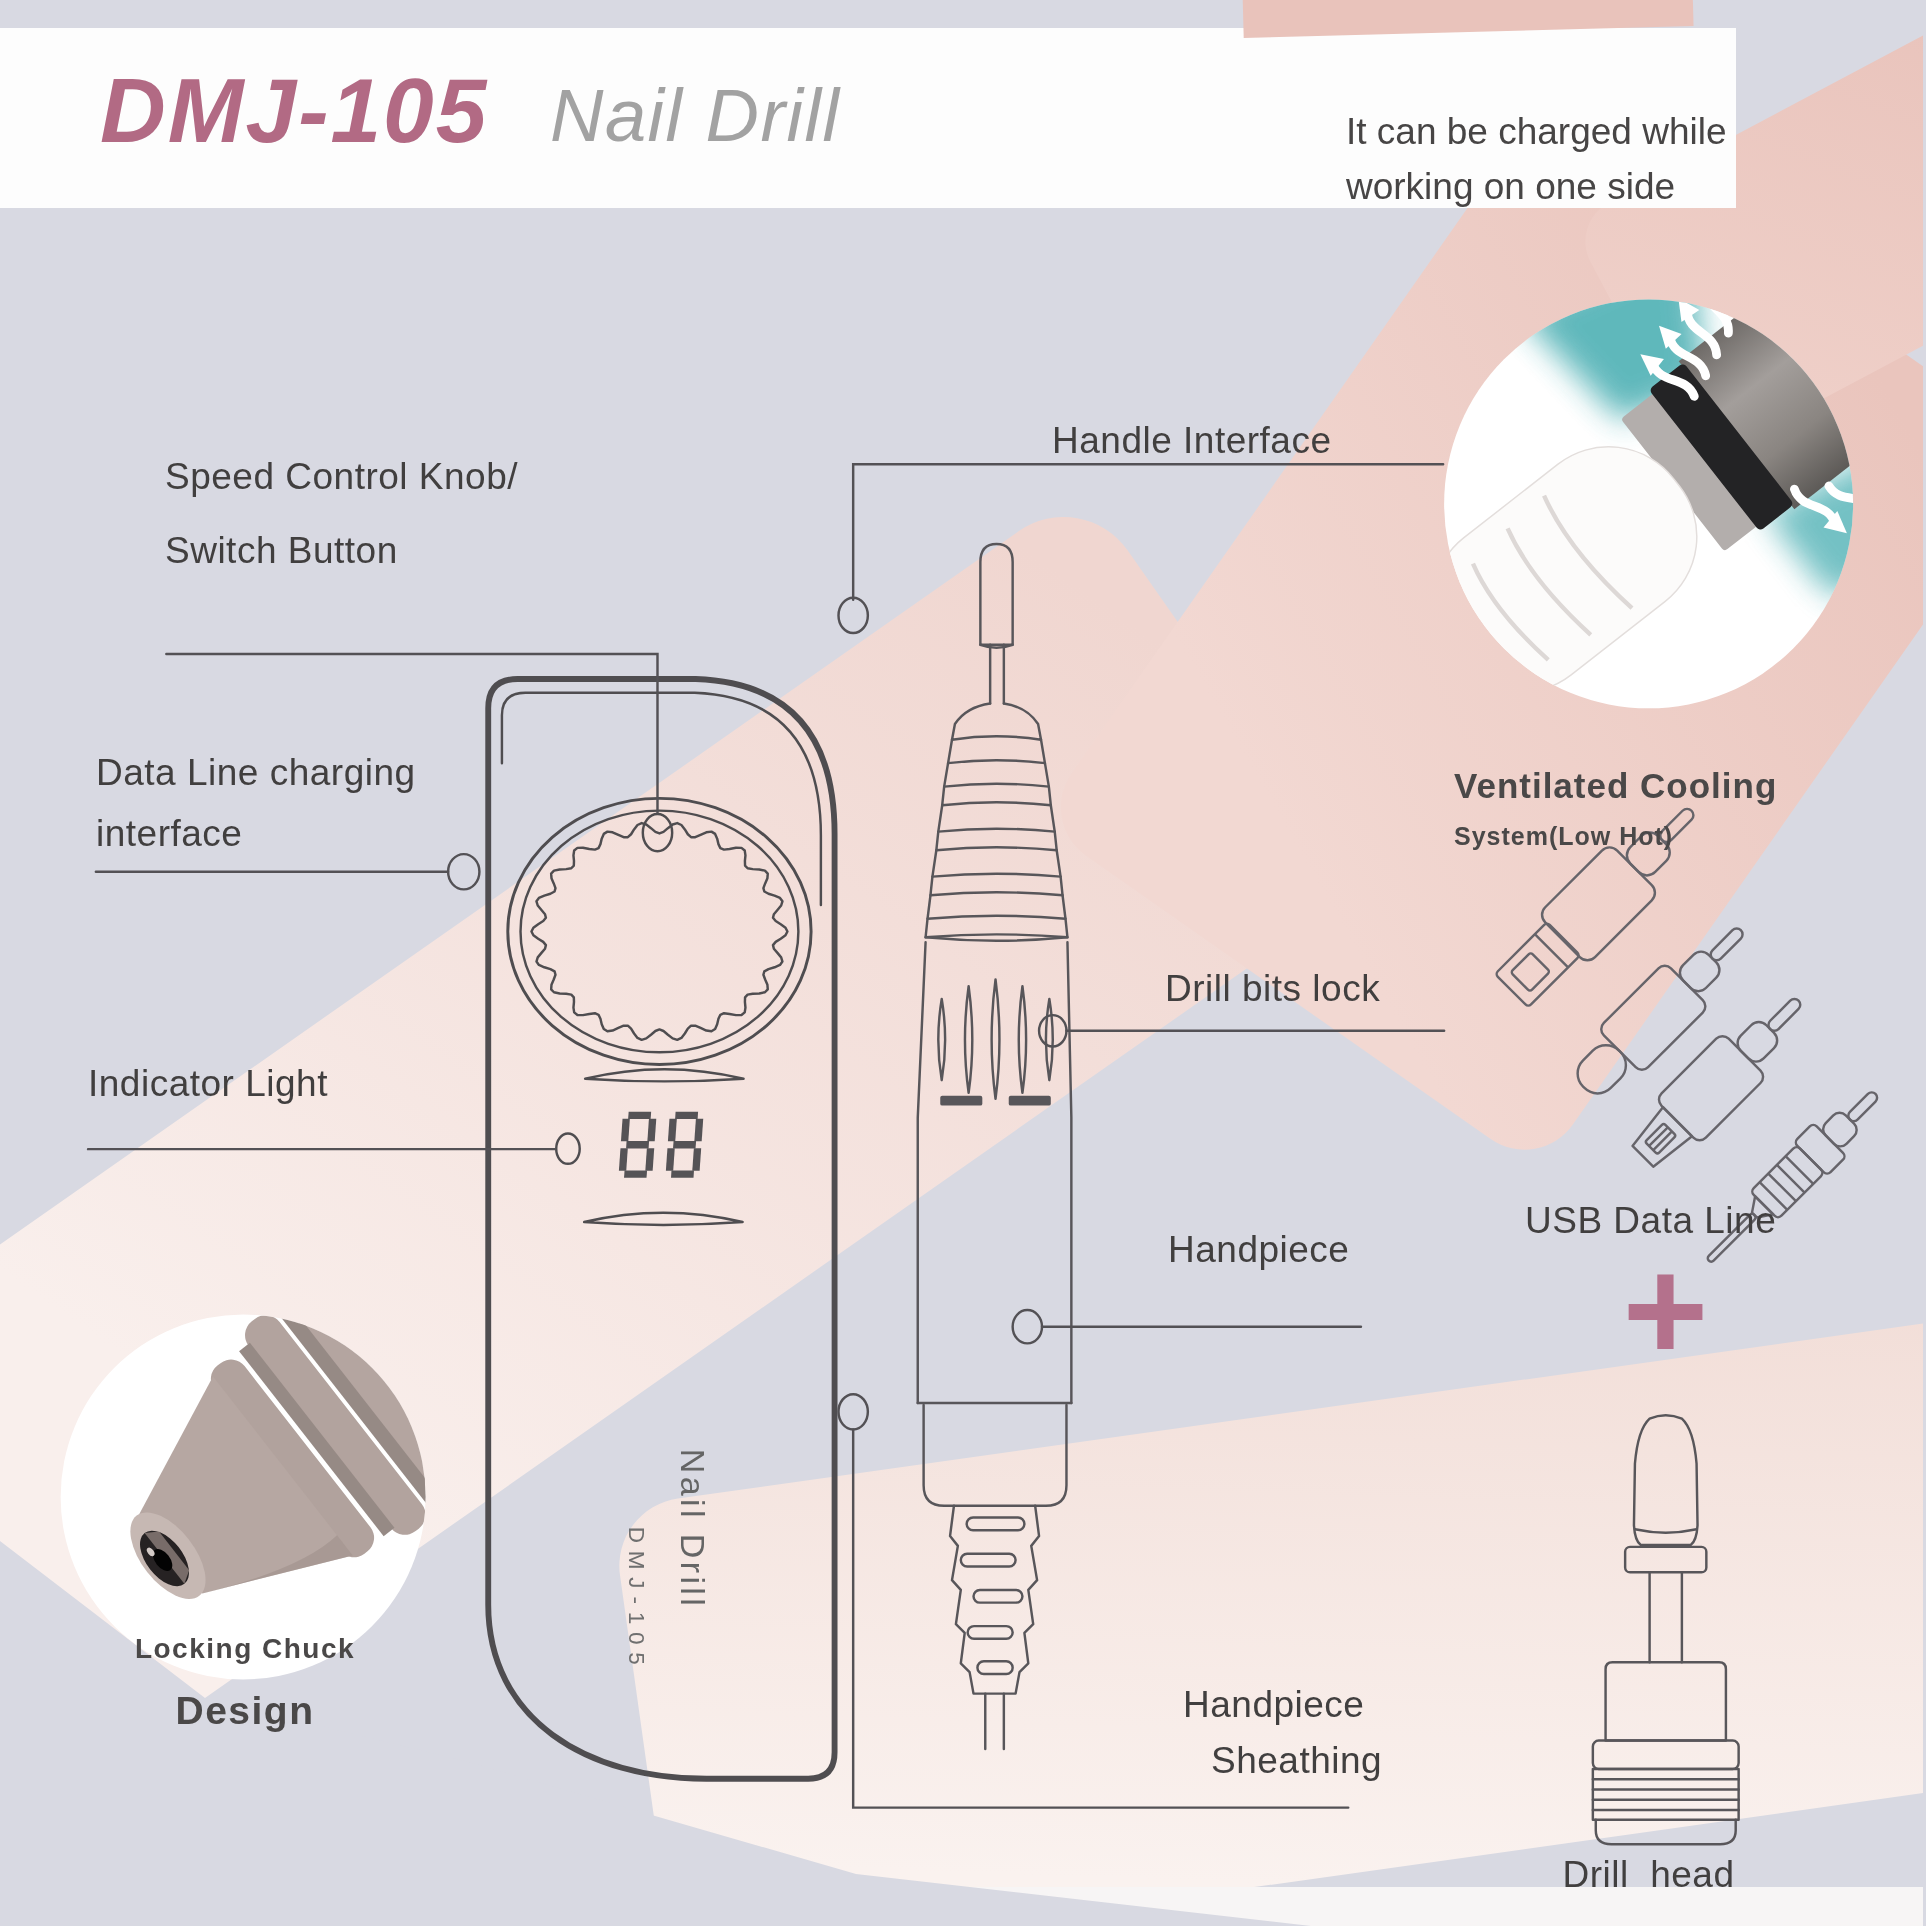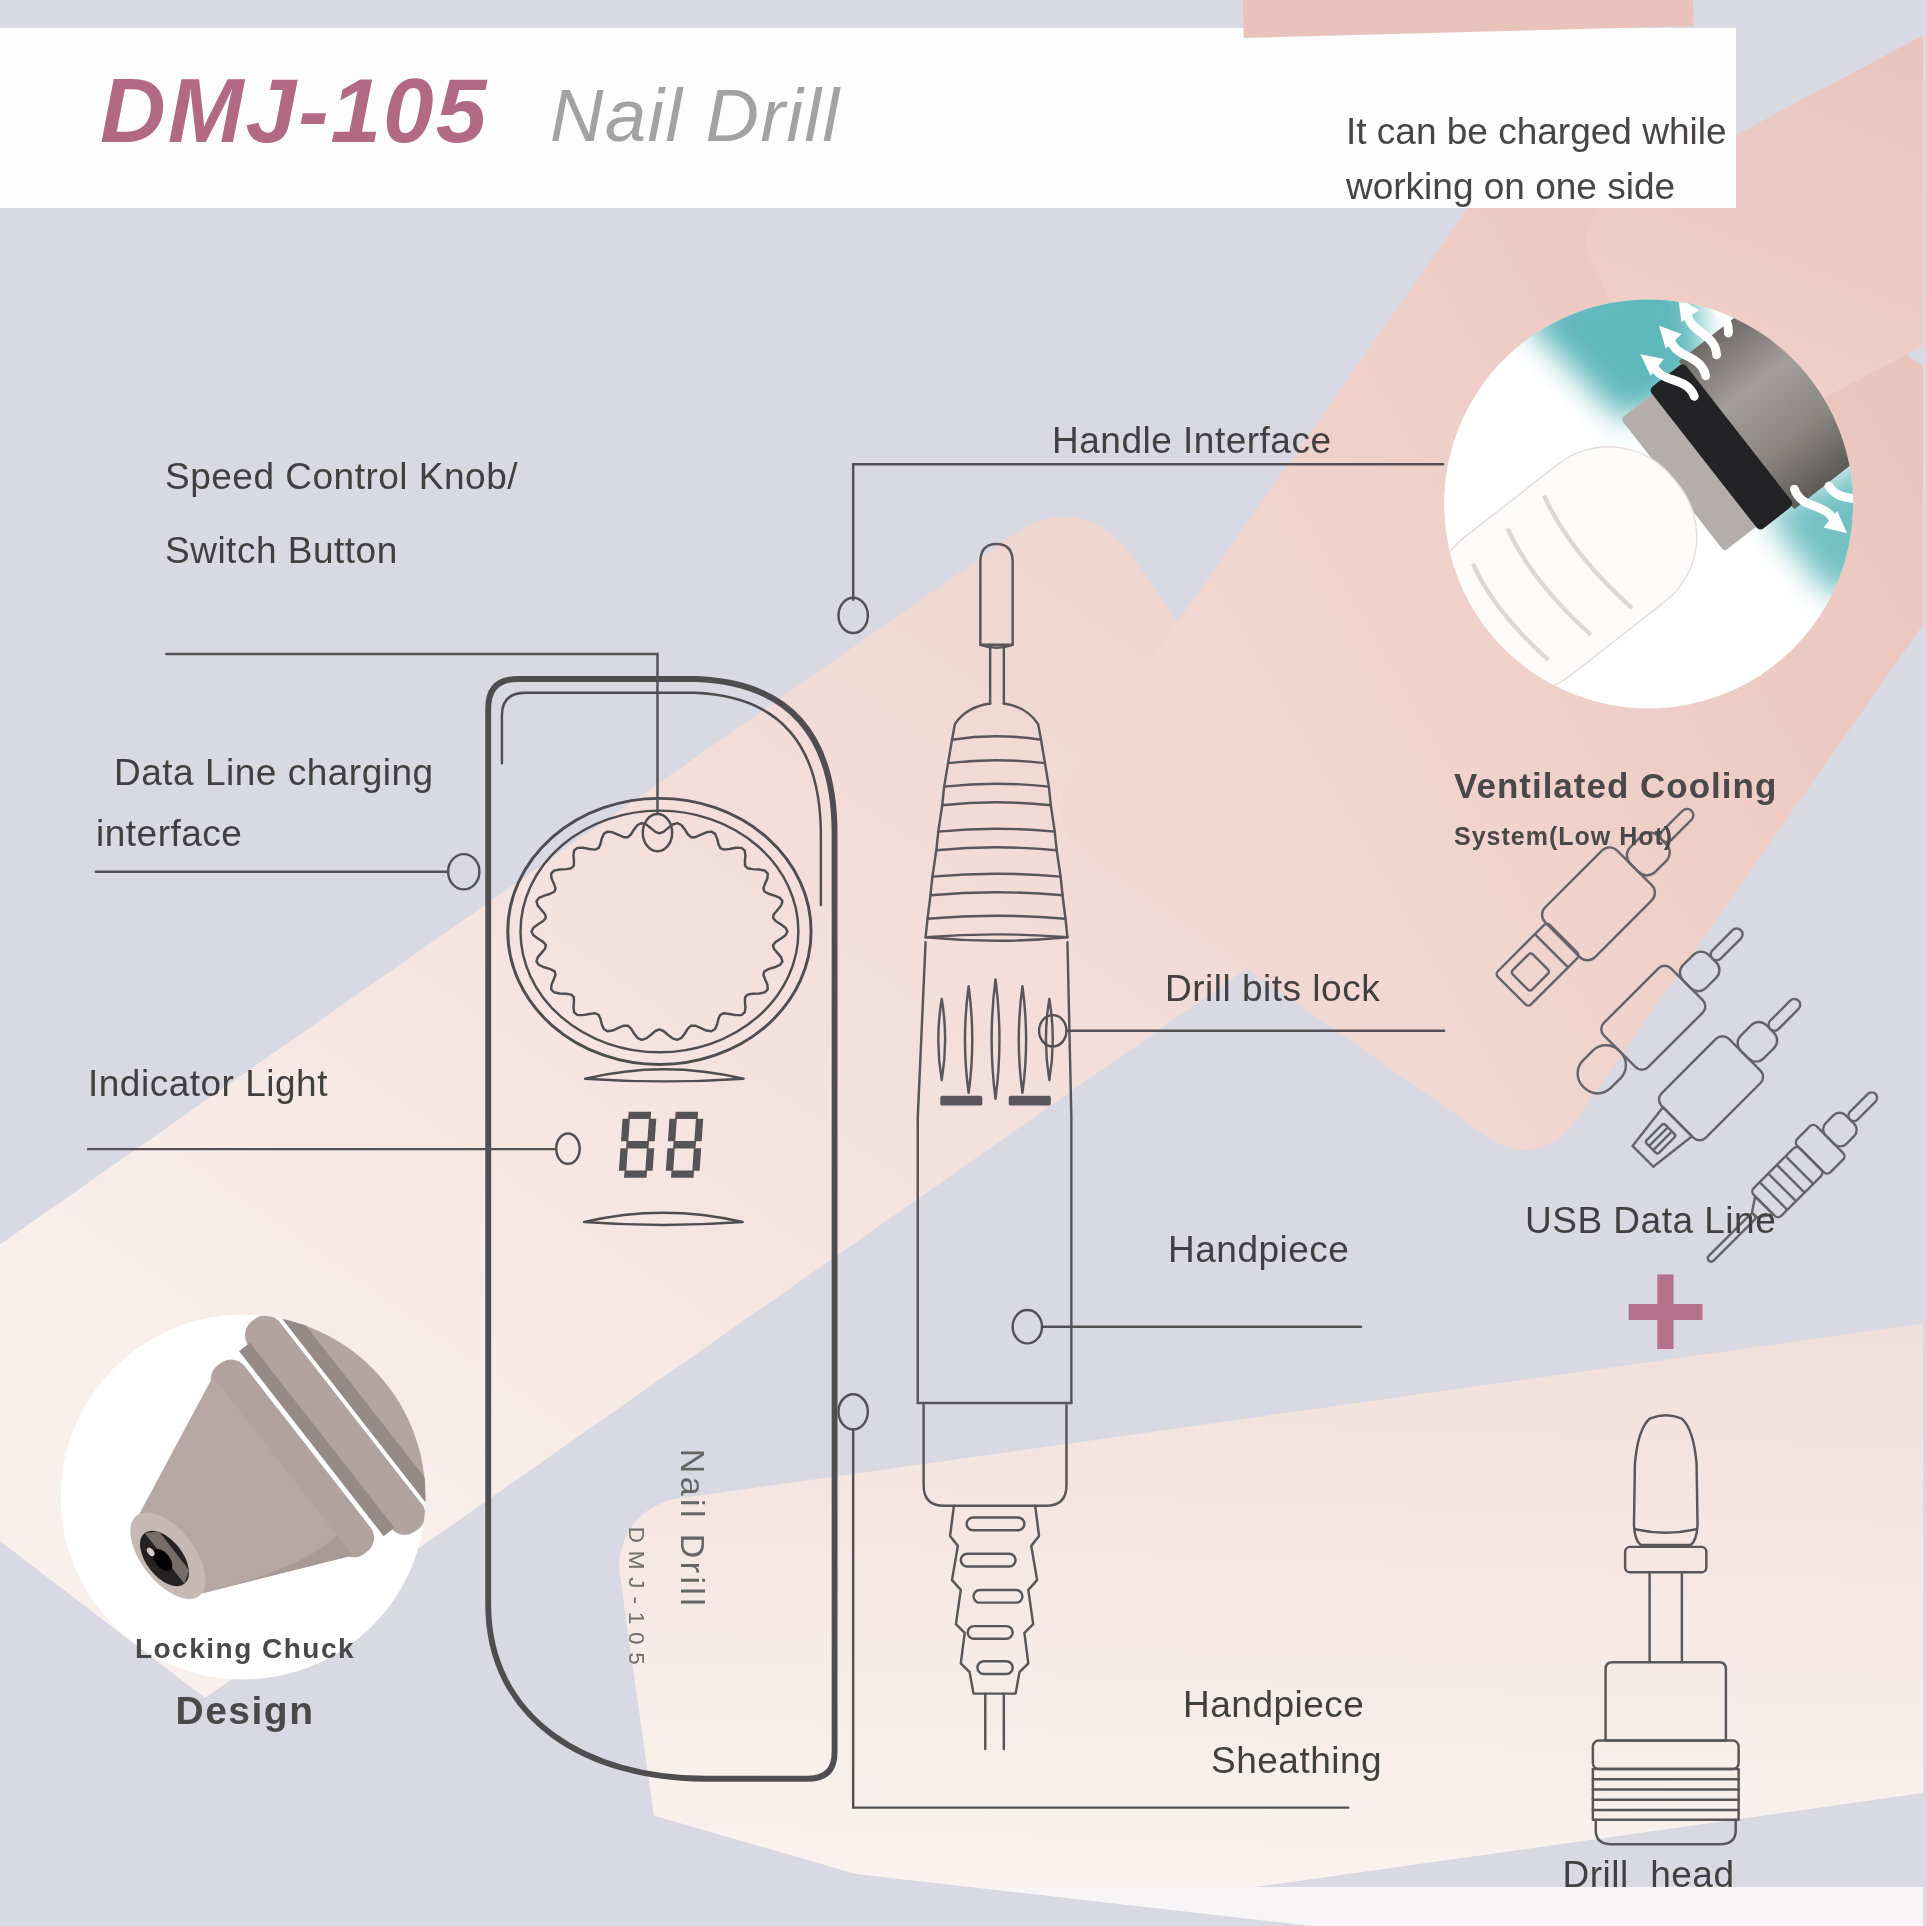--- a/index.html
+++ b/index.html
@@ -255,21 +255,21 @@
       <rect x="3256" y="3616" width="298" height="104"></rect>
       <path d="M3256,3637 L3554,3637 M3256,3658 L3554,3658 M3256,3679 L3554,3679 M3256,3700 L3554,3700"></path>
       <path d="M3262,3720 L3262,3742 Q3262,3770 3294,3770 L3516,3770 Q3548,3770 3548,3742 L3548,3720"></path>
     </g>
   </svg>
 
 
   <div class="lbl" style="left:165px;top:456px;">Speed Control Knob/</div>
   <div class="lbl" style="left:165px;top:530px;">Switch Button</div>
   <div class="lbl" style="left:1052px;top:420px;">Handle Interface</div>
-  <div class="lbl" style="left:96px;top:752px;margin-left:18px;">Data Line charging</div>
+  <div class="lbl" style="left:96px;top:752px;">Data Line charging</div>
   <div class="lbl" style="left:96px;top:813px;">interface</div>
   <div class="lbl" style="left:88px;top:1063px;">Indicator Light</div>
   <div class="lbl" style="left:1165px;top:968px;">Drill bits lock</div>
   <div class="lbl" style="left:1168px;top:1229px;">Handpiece</div>
   <div class="lbl" style="left:1183px;top:1684px;">Handpiece</div>
   <div class="lbl" style="left:1183px;top:1740px;margin-left:28px;">Sheathing</div>
   <div class="lbl ctr" style="left:1525px;top:1200px;width:245px;">USB Data Line</div>
   <div class="lbl bold" style="left:1454px;top:766px;font-size:35px;letter-spacing:1px;">Ventilated Cooling</div>
   <div class="lbl bold" style="left:1454px;top:822px;font-size:25px;letter-spacing:1px;">System(Low Hot)</div>
   <div class="lbl bold ctr" style="left:59px;top:1633px;width:372px;font-size:28px;letter-spacing:1.5px;">Locking Chuck</div>

